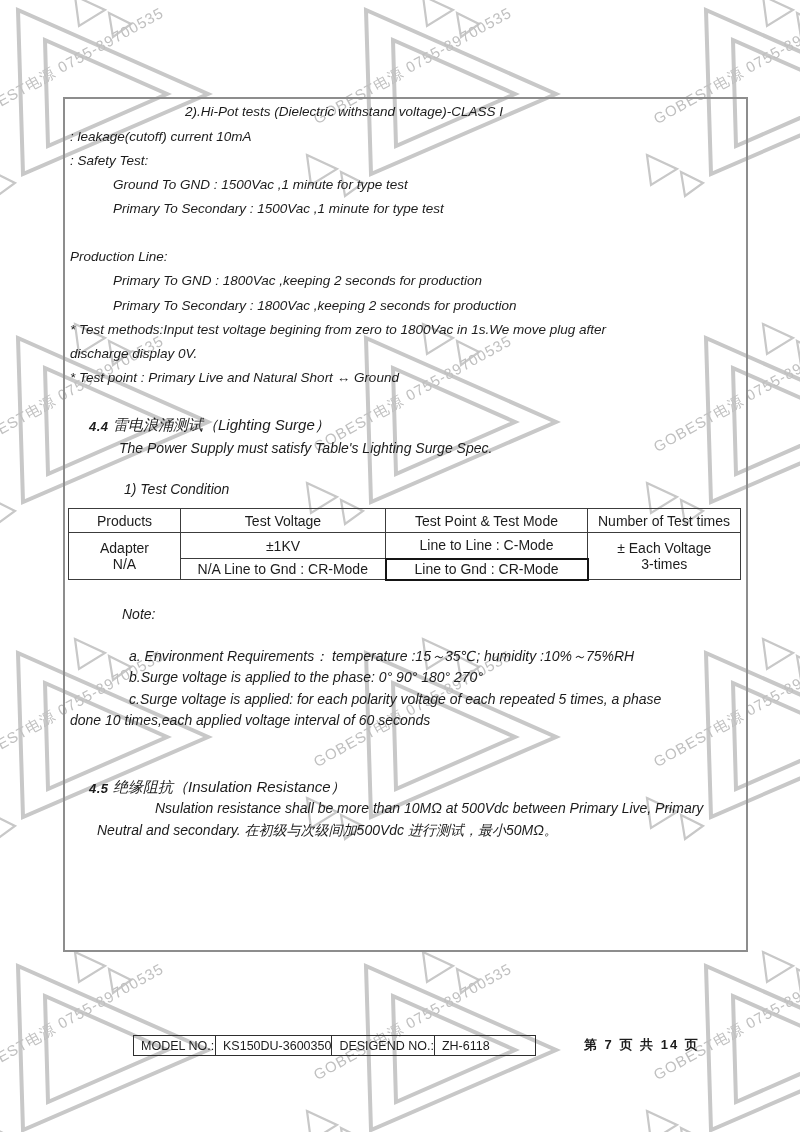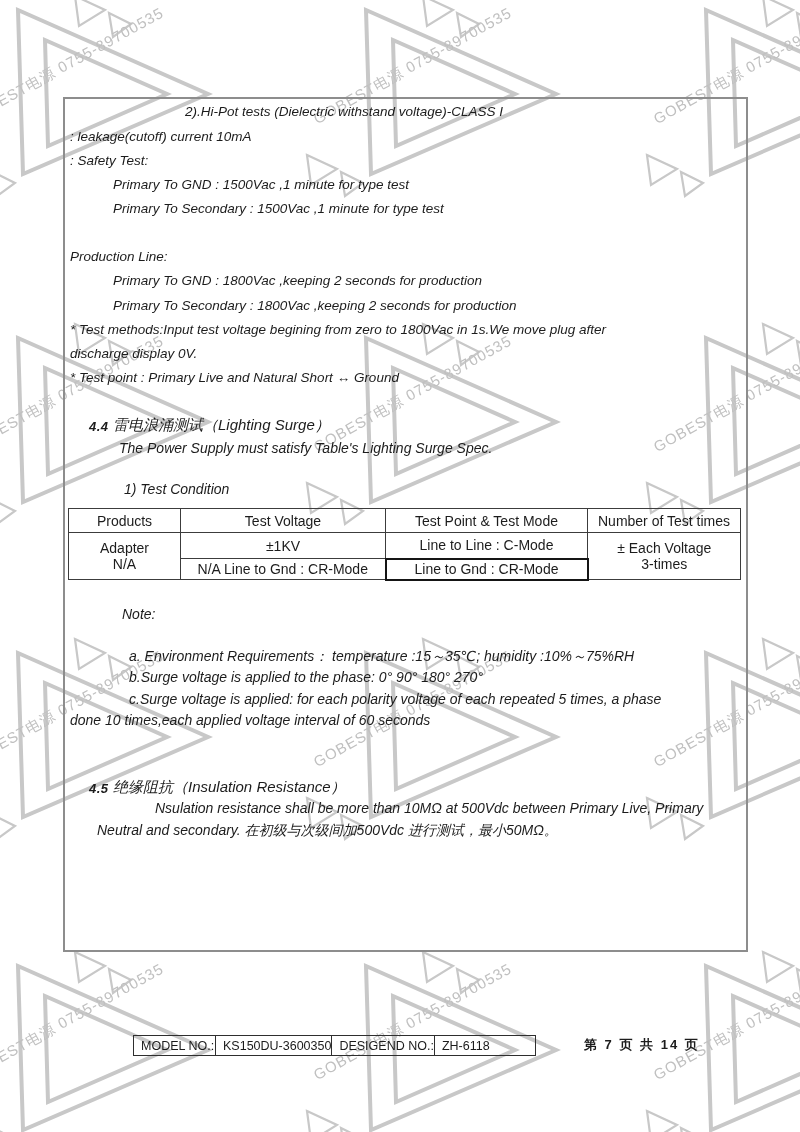--- a/index.html
+++ b/index.html
@@ -238,21 +238,21 @@
     </div>
   </div>
 
 <div id="content">
 
   <div class="page-frame"></div>
 
   <div class="t" style="left:185px;top:104px">2).Hi-Pot tests (Dielectric withstand voltage)-CLASS I</div>
   <div class="t" style="left:70px;top:129px">: leakage(cutoff) current 10mA</div>
   <div class="t" style="left:70px;top:153px">: Safety Test:</div>
-  <div class="t" style="left:113px;top:177px">Primary To GND : 1500Vac ,1 minute for type test</div>
+  <div class="t" style="left:113px;top:177px">Ground To GND : 1500Vac ,1 minute for type test</div>
   <div class="t" style="left:113px;top:201px">Primary To Secondary : 1500Vac ,1 minute for type test</div>
   <div class="t" style="left:70px;top:249px">Production Line:</div>
   <div class="t" style="left:113px;top:273px">Primary To GND : 1800Vac ,keeping 2 seconds for production</div>
   <div class="t" style="left:113px;top:298px">Primary To Secondary : 1800Vac ,keeping 2 seconds for production</div>
   <div class="t" style="left:70px;top:322px">* Test methods:Input test voltage begining from zero to 1800Vac in 1s.We move plug after</div>
   <div class="t" style="left:70px;top:346px">discharge display 0V.</div>
   <div class="t" style="left:70px;top:370px">* Test point : Primary Live and Natural Short ↔ Ground</div>
 
   <div class="t sec-num" style="left:89px;top:419px">4.4</div>
   <div class="t md" style="left:119px;top:440px">The Power Supply must satisfy Table's Lighting Surge Spec.</div>

